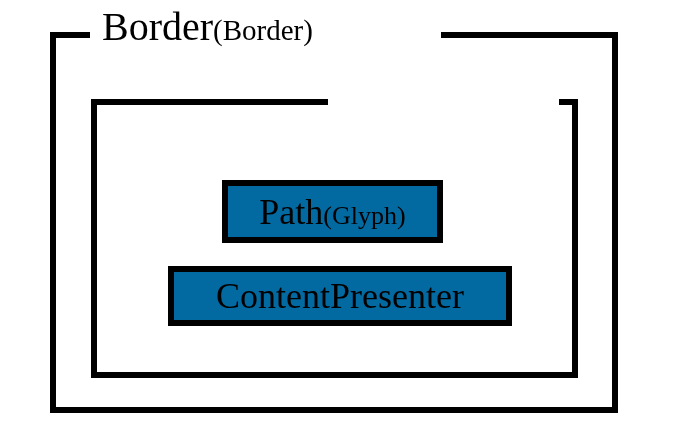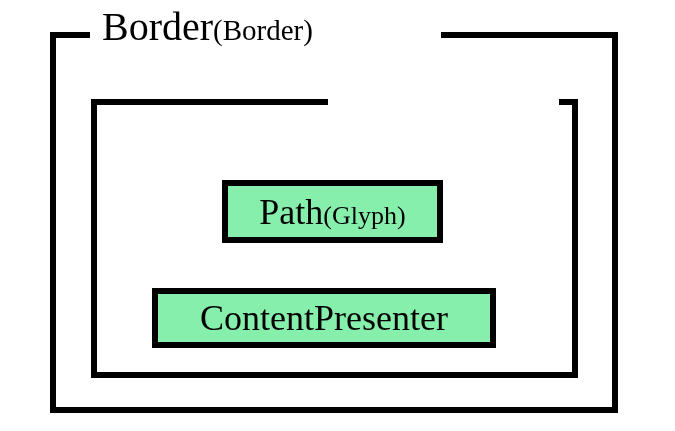--- a/index.html
+++ b/index.html
@@ -56,21 +56,21 @@
     letter-spacing: 0px;
   }
   .frame-label .base-type {
     font-size: 29px;
   }
 
   
   .node-box {
     position: absolute;
     border: 6px solid #000000;
-    background: #86efac;
+    background: #0369a1;
     box-sizing: border-box;
     display: flex;
     align-items: center;
     justify-content: center;
     color: #000000;
     line-height: 1;
   }
   .node-box .type-name {
     font-size: 36px;
   }
@@ -107,19 +107,19 @@
     <div class="edge-bottom" style="left:0px; top:273px; width:487px; height:6px;"></div>
 
   </div>
 
   <div class="node-box" style="left:222px; top:180px; width:221px; height:63px;">
     <span>
       <span class="type-name">Path</span><span class="base-type">(Glyph)</span>
     </span>
   </div>
 
-  <div class="node-box" style="left:152px; top:266px; width:344px; height:60px;margin-top:22px;">
+  <div class="node-box" style="left:168px; top:266px; width:344px; height:60px;">
     <span>
       <span class="type-name">ContentPresenter</span><span class="base-type"></span>
     </span>
   </div>
 
 </div>
 
 </body></html>

